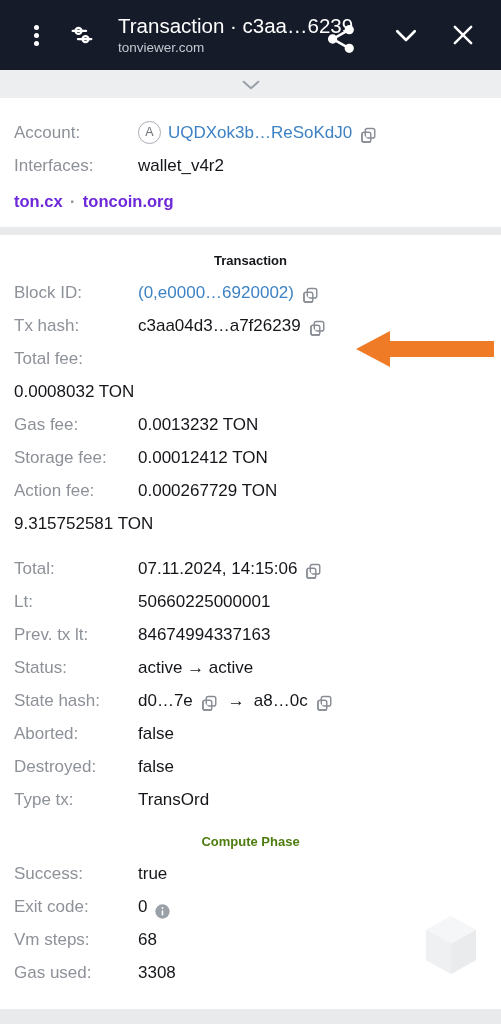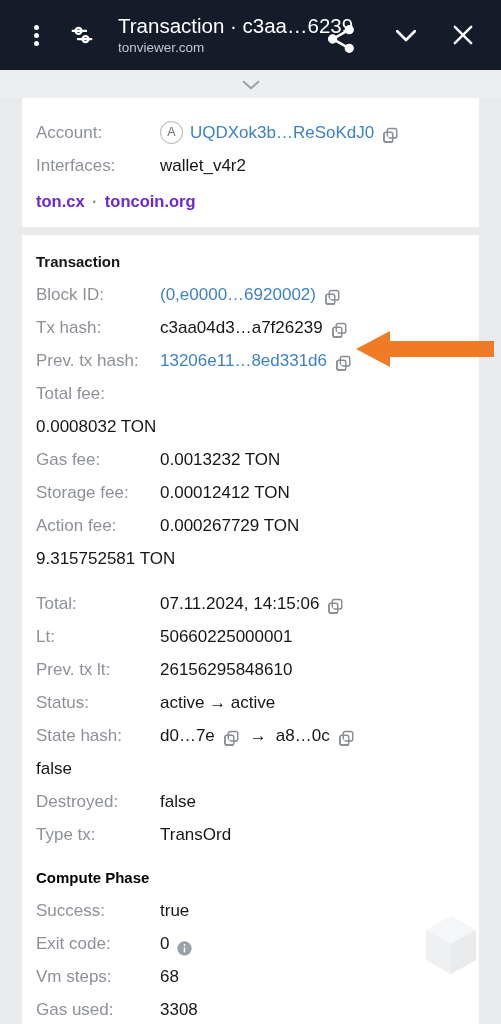--- a/index.html
+++ b/index.html
@@ -50,21 +50,21 @@
 
   
   .pullstrip {
     height: 28px; background: #eceef0;
     display: flex; align-items: center; justify-content: center;
   }
 
   
   .card {
     background: #ffffff;
-    margin: 0 22px;
+    margin: 0 0;
   }
   .card.top { padding: 18px 0 14px 0; }
   .gap { height: 8px; background: #e9eaec; }
   .card.bottom { padding: 16px 0 20px 0; min-height: 200px; }
 
   .row {
     display: flex;
     align-items: center;
     padding: 0 14px;
     min-height: 33px;
@@ -80,24 +80,25 @@
     flex: 1 1 auto;
     color: #14161a;
     font-size: 17px;
     line-height: 33px;
     display: flex; align-items: center; gap: 7px;
     white-space: nowrap;
   }
   .val.link { color: #3d82c4; }
 
   .section-title {
-    font-size: 15px; font-weight: bold; color: #14161a;
+    font-size: 13px; font-weight: bold; color: #14161a;
     padding: 2px 14px 8px 14px;
-  }
-  .section-title.sub { color: #000000; padding-top: 18px; }
+    text-align: center;
+  }
+  .section-title.sub { color: #4d7c0f; padding-top: 18px; }
 
   .links-row { padding: 10px 14px 2px 14px; }
   .links-row a {
     color: #6d28d9; font-size: 16.5px; font-weight: bold; text-decoration: none;
   }
   .links-row .dot { color: #8d9198; font-weight: bold; padding: 0 3px; }
 
   .avatar {
     width: 23px; height: 23px; border-radius: 50%;
     border: 1.4px solid #a9adb4; color: #6c7178;
@@ -230,31 +231,20 @@
           <div class="val">
             <span>c3aa04d3…a7f26239</span>
             <span class="copy-ic"><svg width="19" height="19" viewBox="0 0 20 20" fill="none" stroke="#878c94" stroke-width="1.5">
                 <rect x="6.6" y="2.6" width="10" height="10" rx="2.2"></rect>
                 <path d="M12.4 16.9 H5.3 a2.2 2.2 0 0 1 -2.2 -2.2 V7.6" fill="#ffffff"></path>
                 <rect x="3.1" y="6.6" width="9.3" height="10.3" rx="2.2" fill="none"></rect>
               </svg></span>
           </div>
         </div>
         <div class="row">
-          <div class="lbl">Prev. tx hash:</div>
-          <div class="val link">
-            <span>13206e11…8ed331d6</span>
-            <span class="copy-ic"><svg width="19" height="19" viewBox="0 0 20 20" fill="none" stroke="#878c94" stroke-width="1.5">
-                <rect x="6.6" y="2.6" width="10" height="10" rx="2.2"></rect>
-                <path d="M12.4 16.9 H5.3 a2.2 2.2 0 0 1 -2.2 -2.2 V7.6" fill="#ffffff"></path>
-                <rect x="3.1" y="6.6" width="9.3" height="10.3" rx="2.2" fill="none"></rect>
-              </svg></span>
-          </div>
-        </div>
-        <div class="row">
           <div class="lbl">Total fee:</div>
         </div>
         <div class="row">
           <div class="val">
             <span>0.0008032 TON</span>
           </div>
         </div>
         <div class="row">
           <div class="lbl">Gas fee:</div>
           <div class="val">
@@ -292,21 +282,21 @@
         </div>
         <div class="row">
           <div class="lbl">Lt:</div>
           <div class="val">
             <span>50660225000001</span>
           </div>
         </div>
         <div class="row">
           <div class="lbl">Prev. tx lt:</div>
           <div class="val">
-            <span>26156295848610</span>
+            <span>84674994337163</span>
           </div>
         </div>
         <div class="row">
           <div class="lbl">Status:</div>
           <div class="val">
             <span>active → active</span>
           </div>
         </div>
         <div class="row">
           <div class="lbl">State hash:</div>
@@ -320,20 +310,21 @@
             <span class="arrow-gl">→</span>
             <span>a8…0c</span>
             <span class="copy-ic"><svg width="19" height="19" viewBox="0 0 20 20" fill="none" stroke="#878c94" stroke-width="1.5">
                 <rect x="6.6" y="2.6" width="10" height="10" rx="2.2"></rect>
                 <path d="M12.4 16.9 H5.3 a2.2 2.2 0 0 1 -2.2 -2.2 V7.6" fill="#ffffff"></path>
                 <rect x="3.1" y="6.6" width="9.3" height="10.3" rx="2.2" fill="none"></rect>
               </svg></span>
           </div>
         </div>
         <div class="row">
+          <div class="lbl">Aborted:</div>
           <div class="val">
             <span>false</span>
           </div>
         </div>
         <div class="row">
           <div class="lbl">Destroyed:</div>
           <div class="val">
             <span>false</span>
           </div>
         </div>

